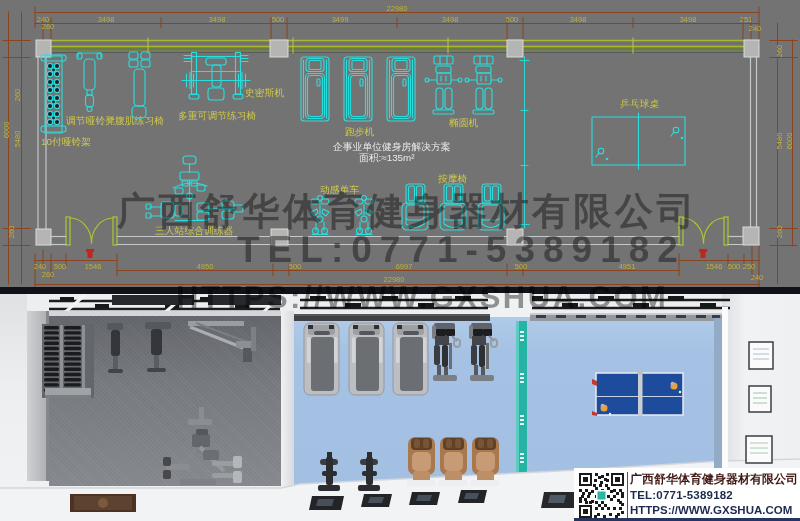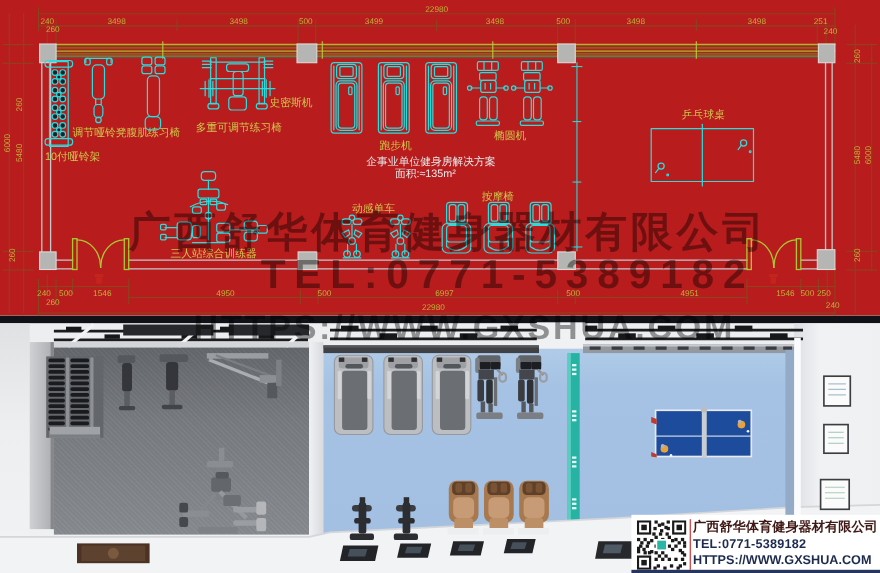--- a/index.html
+++ b/index.html
@@ -1,18 +1,18 @@
 <!DOCTYPE html>
 <html><head>
 <meta charset="utf-8">
 <style>
 html,body{margin:0;padding:0;}
 body{width:800px;height:521px;overflow:hidden;font-family:"Liberation Sans",sans-serif;position:relative;background:#fff;}
 .abs{position:absolute;}
-#plan{left:0;top:0;width:800px;height:287px;background:#b91c1c;}
+#plan{left:0;top:0;width:800px;height:287px;background:#737373;}
 #render3d{left:0;top:287px;width:800px;height:234px;background:#eef0f2;}
 .wm{color:rgba(0,0,0,0.40);font-weight:bold;white-space:nowrap;z-index:50;}
 </style>
 </head>
 <body>
 
 <div id="plan" class="abs">
 <svg width="800" height="287" viewBox="0 0 800 287">
 <g fill="none" stroke-linecap="square">
 

